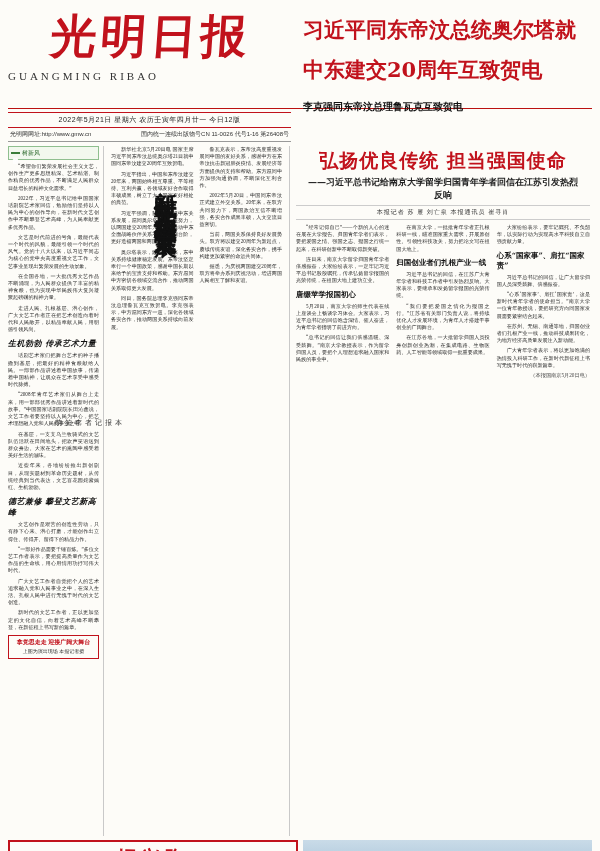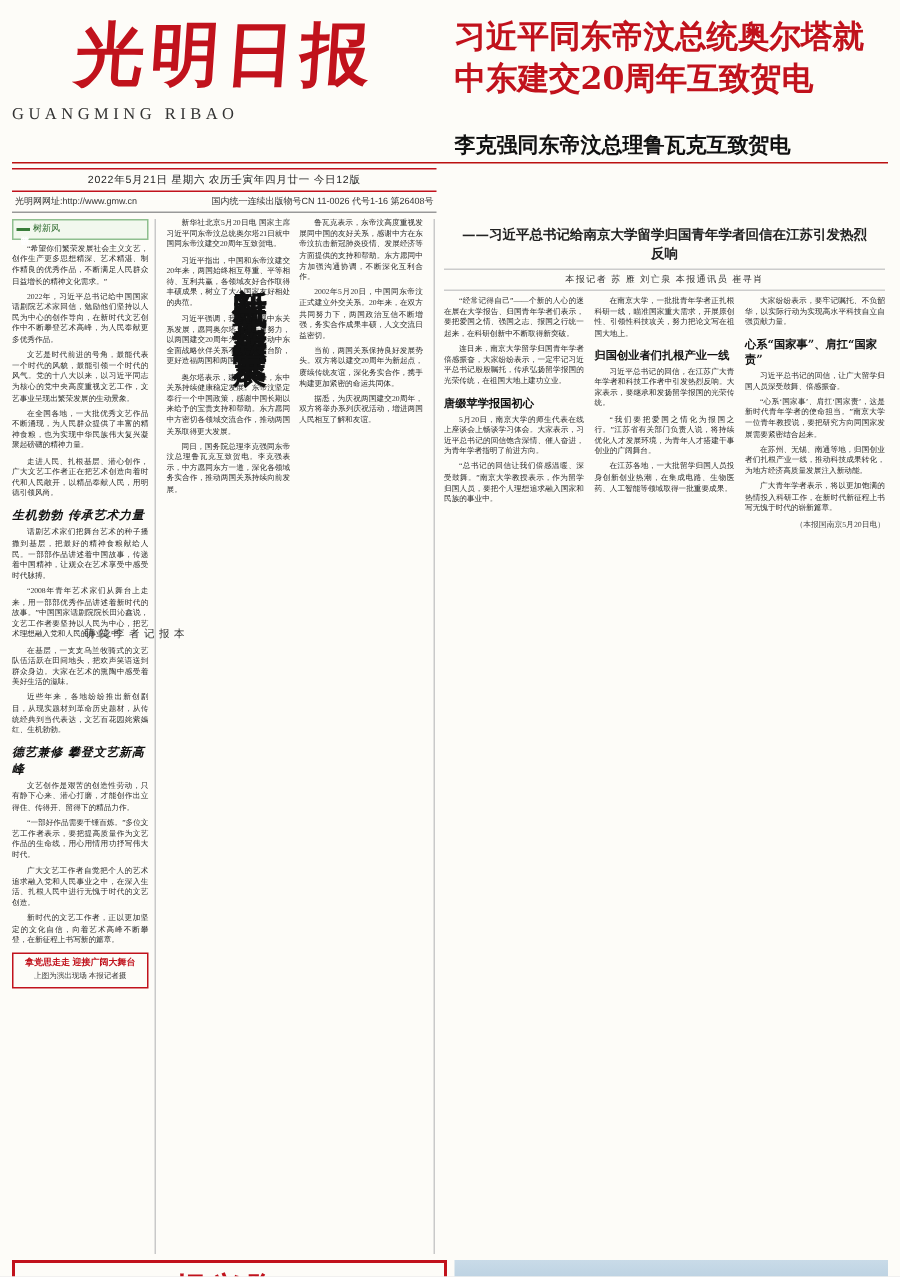--- a/index.html
+++ b/index.html
@@ -53,31 +53,31 @@
   }
   .masthead-right {
     flex: 1;
     padding-left: 10px;
     padding-top: 4px;
   }
   .head-lead1 {
     font-family: "DejaVu Serif", serif;
     font-weight: bold;
     font-size: 21px;
-    line-height: 28px;
+    line-height: 40px;
     color: #c1121c;
     letter-spacing: 0px;
   }
   .head-lead2 {
     font-family: "DejaVu Serif", serif;
     font-weight: bold;
-    font-size: 14px;
+    font-size: 10px;
     line-height: 22px;
     color: #111;
-    margin-top: 20px;
+    margin-top: 6px;
   }
 
   
   .datebar {
     margin-top: 3px;
     border-top: 1px solid #c1121c;
     border-bottom: 1px solid #c1121c;
     font-size: 7px;
     color: #222;
     text-align: center;
@@ -364,20 +364,21 @@
       </div>
       <div class="mini-col">
         <p class="ptext">鲁瓦克表示，东帝汶高度重视发展同中国的友好关系，感谢中方在东帝汶抗击新冠肺炎疫情、发展经济等方面提供的支持和帮助。东方愿同中方加强沟通协调，不断深化互利合作。</p>
         <p class="ptext">2002年5月20日，中国同东帝汶正式建立外交关系。20年来，在双方共同努力下，两国政治互信不断增强，务实合作成果丰硕，人文交流日益密切。</p>
         <p class="ptext">当前，两国关系保持良好发展势头。双方将以建交20周年为新起点，赓续传统友谊，深化务实合作，携手构建更加紧密的命运共同体。</p>
         <p class="ptext">据悉，为庆祝两国建交20周年，双方将举办系列庆祝活动，增进两国人民相互了解和友谊。</p>
       </div>
     </div>
 
     <div class="col col-right">
+      <div class="rt-title">弘扬优良传统 担当强国使命</div>
       <div class="rt-sub">——习近平总书记给南京大学留学归国青年学者回信在江苏引发热烈反响</div>
       <div class="rt-authors">本报记者 苏 雁 刘亡泉    本报通讯员 崔寻肖</div>
 
       <div class="three-col">
         <p class="ptext">“经常记得自己”——个新的人心的迷在展在大学报告、归国青年学者们表示，要把爱国之情、强国之志、报国之行统一起来，在科研创新中不断取得新突破。</p>
         <p class="ptext">连日来，南京大学留学归国青年学者倍感振奋，大家纷纷表示，一定牢记习近平总书记殷殷嘱托，传承弘扬留学报国的光荣传统，在祖国大地上建功立业。</p>
 
         <div class="sec-head">唐缀苹学报国初心</div>
         <p class="ptext">5月20日，南京大学的师生代表在线上座谈会上畅谈学习体会。大家表示，习近平总书记的回信饱含深情、催人奋进，为青年学者指明了前进方向。</p>
         <p class="ptext">“总书记的回信让我们倍感温暖、深受鼓舞。”南京大学教授表示，作为留学归国人员，要把个人理想追求融入国家和民族的事业中。</p>

